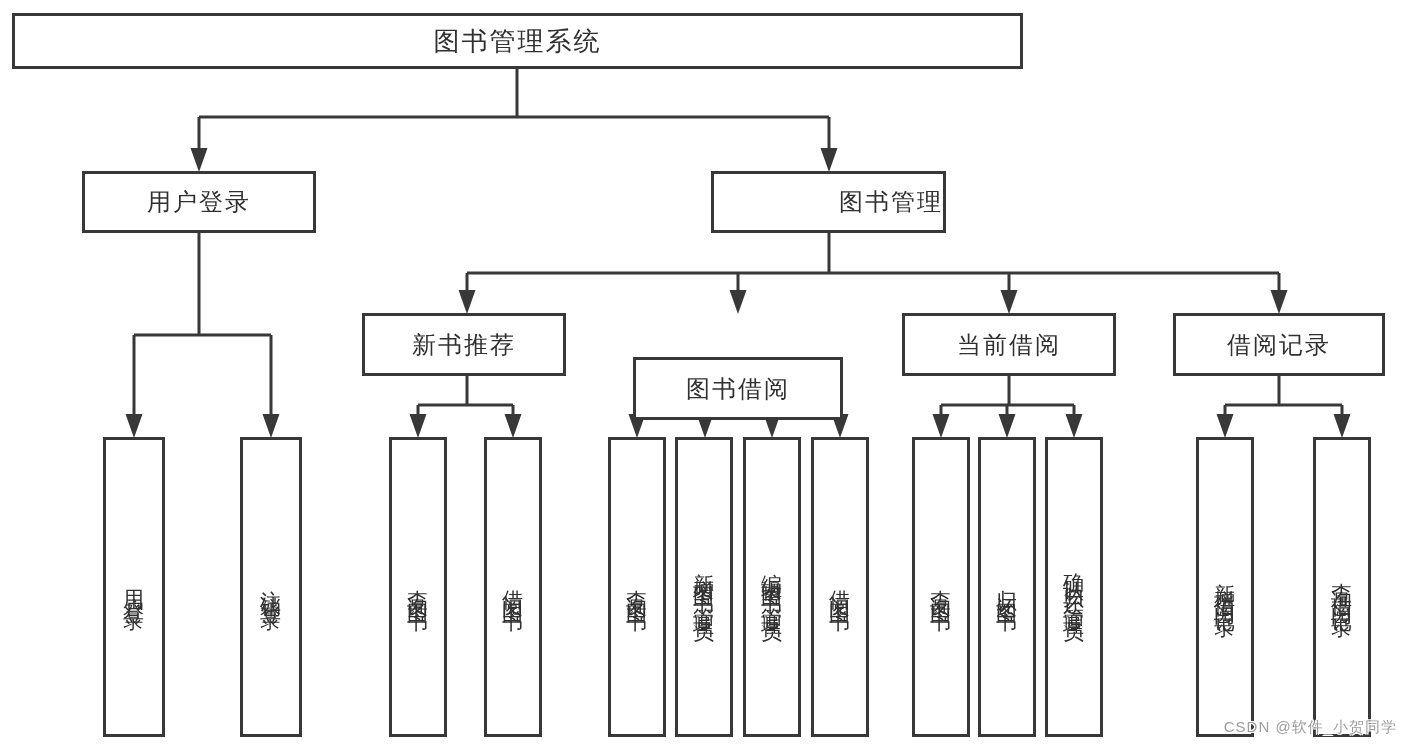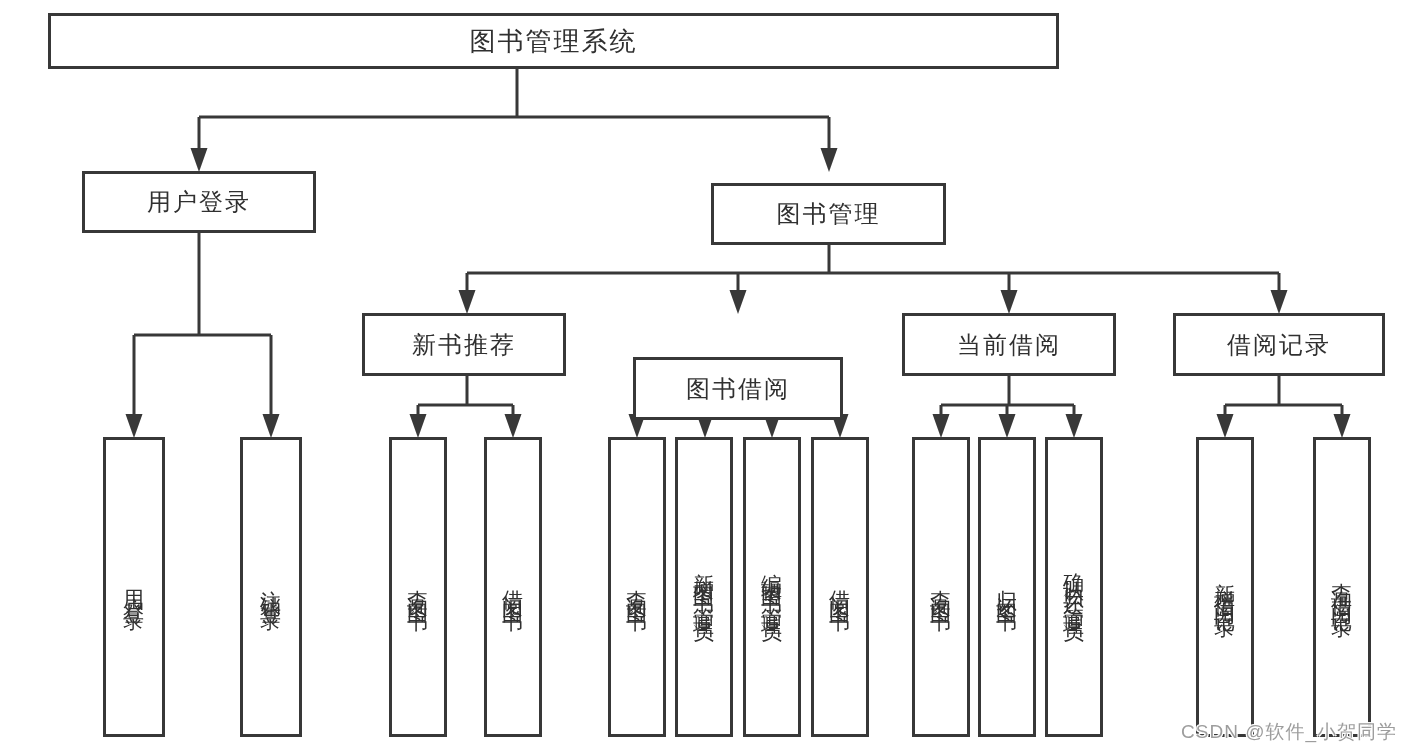--- a/index.html
+++ b/index.html
@@ -35,59 +35,59 @@
     position: absolute;
     box-sizing: border-box;
     background: #ffffff;
     border: 3px solid #383838;
     display: flex;
     align-items: center;
     justify-content: center;
     color: #303030;
   }
   .node.h-label { font-size: 24px; letter-spacing: 2px; }
-  .node.title-box { font-size: 26px; letter-spacing: 2px; margin-left: 36px; }
+  .node.title-box { font-size: 26px; letter-spacing: 2px; }
   .node.leaf {
     top: 437px;
     height: 300px;
   }
   .leaf .v-text {
     writing-mode: vertical-rl;
     text-orientation: mixed;
     font-size: 21px;
     letter-spacing: 7px;
     line-height: 1;
     white-space: nowrap;
   }
   
   #node-root           { left: 12px;   top: 13px;  width: 1011px; height: 56px; }
   #node-user-login     { left: 82px;   top: 171px; width: 234px;  height: 62px; }
-  #node-book-mgmt      { left: 711px;  top: 183px; width: 235px;  height: 62px; }
+  #node-book-mgmt      { left: 711px;  top: 171px; width: 235px;  height: 62px; justify-content: flex-end; }
   #node-new-book-rec   { left: 362px;  top: 313px; width: 204px;  height: 63px; }
   #node-book-borrow    { left: 633px;  top: 313px; width: 210px;  height: 63px; margin-top: 44px; }
   #node-current-borrow { left: 902px;  top: 313px; width: 214px;  height: 63px; }
   #node-borrow-record  { left: 1173px; top: 313px; width: 212px;  height: 63px; }
   #leaf-login-user  { left: 103px;  width: 62px; }
   #leaf-login-out   { left: 240px;  width: 62px; }
   #leaf-rec-query   { left: 389px;  width: 58px; }
   #leaf-rec-borrow  { left: 484px;  width: 58px; }
   #leaf-bb-query    { left: 608px;  width: 58px; }
   #leaf-bb-add      { left: 675px;  width: 58px; }
   #leaf-bb-edit     { left: 743px;  width: 58px; }
   #leaf-bb-borrow   { left: 811px;  width: 58px; }
   #leaf-cb-query    { left: 912px;  width: 58px; }
   #leaf-cb-return   { left: 978px;  width: 58px; }
   #leaf-cb-confirm  { left: 1045px; width: 58px; }
   #leaf-br-add      { left: 1196px; width: 58px; }
   #leaf-br-query    { left: 1313px; width: 58px; }
   #watermark {
     position: absolute;
     right: 8px;
-    bottom: 2px;
-    font-size: 19px;
+    bottom: 10px;
+    font-size: 15px;
     color: #9d9d9d;
     letter-spacing: 1px;
     white-space: nowrap;
     z-index: 10;
     text-shadow: 1px 1px 0 #ffffff, -1px -1px 0 #ffffff, 1px -1px 0 #ffffff, -1px 1px 0 #ffffff;
   }
 </style>
 </head>
 <body>
 

